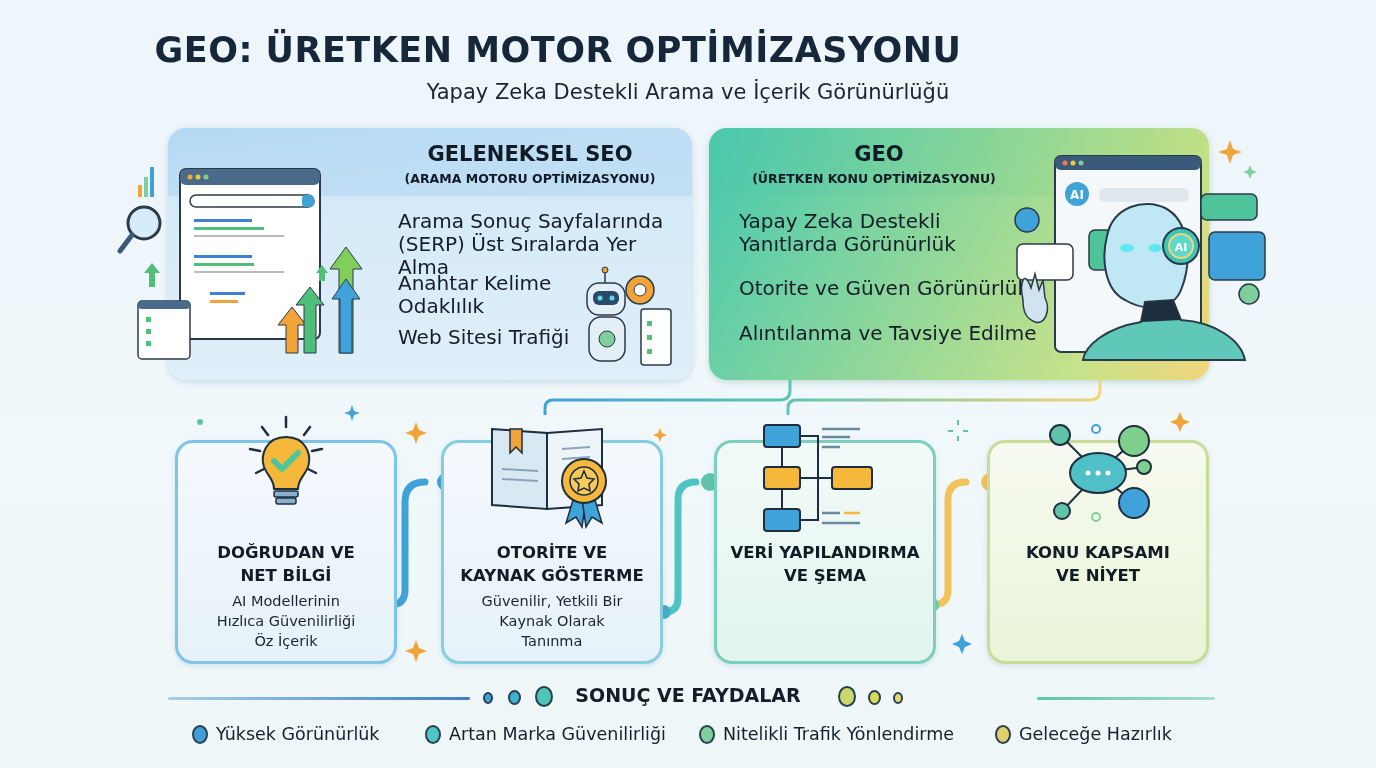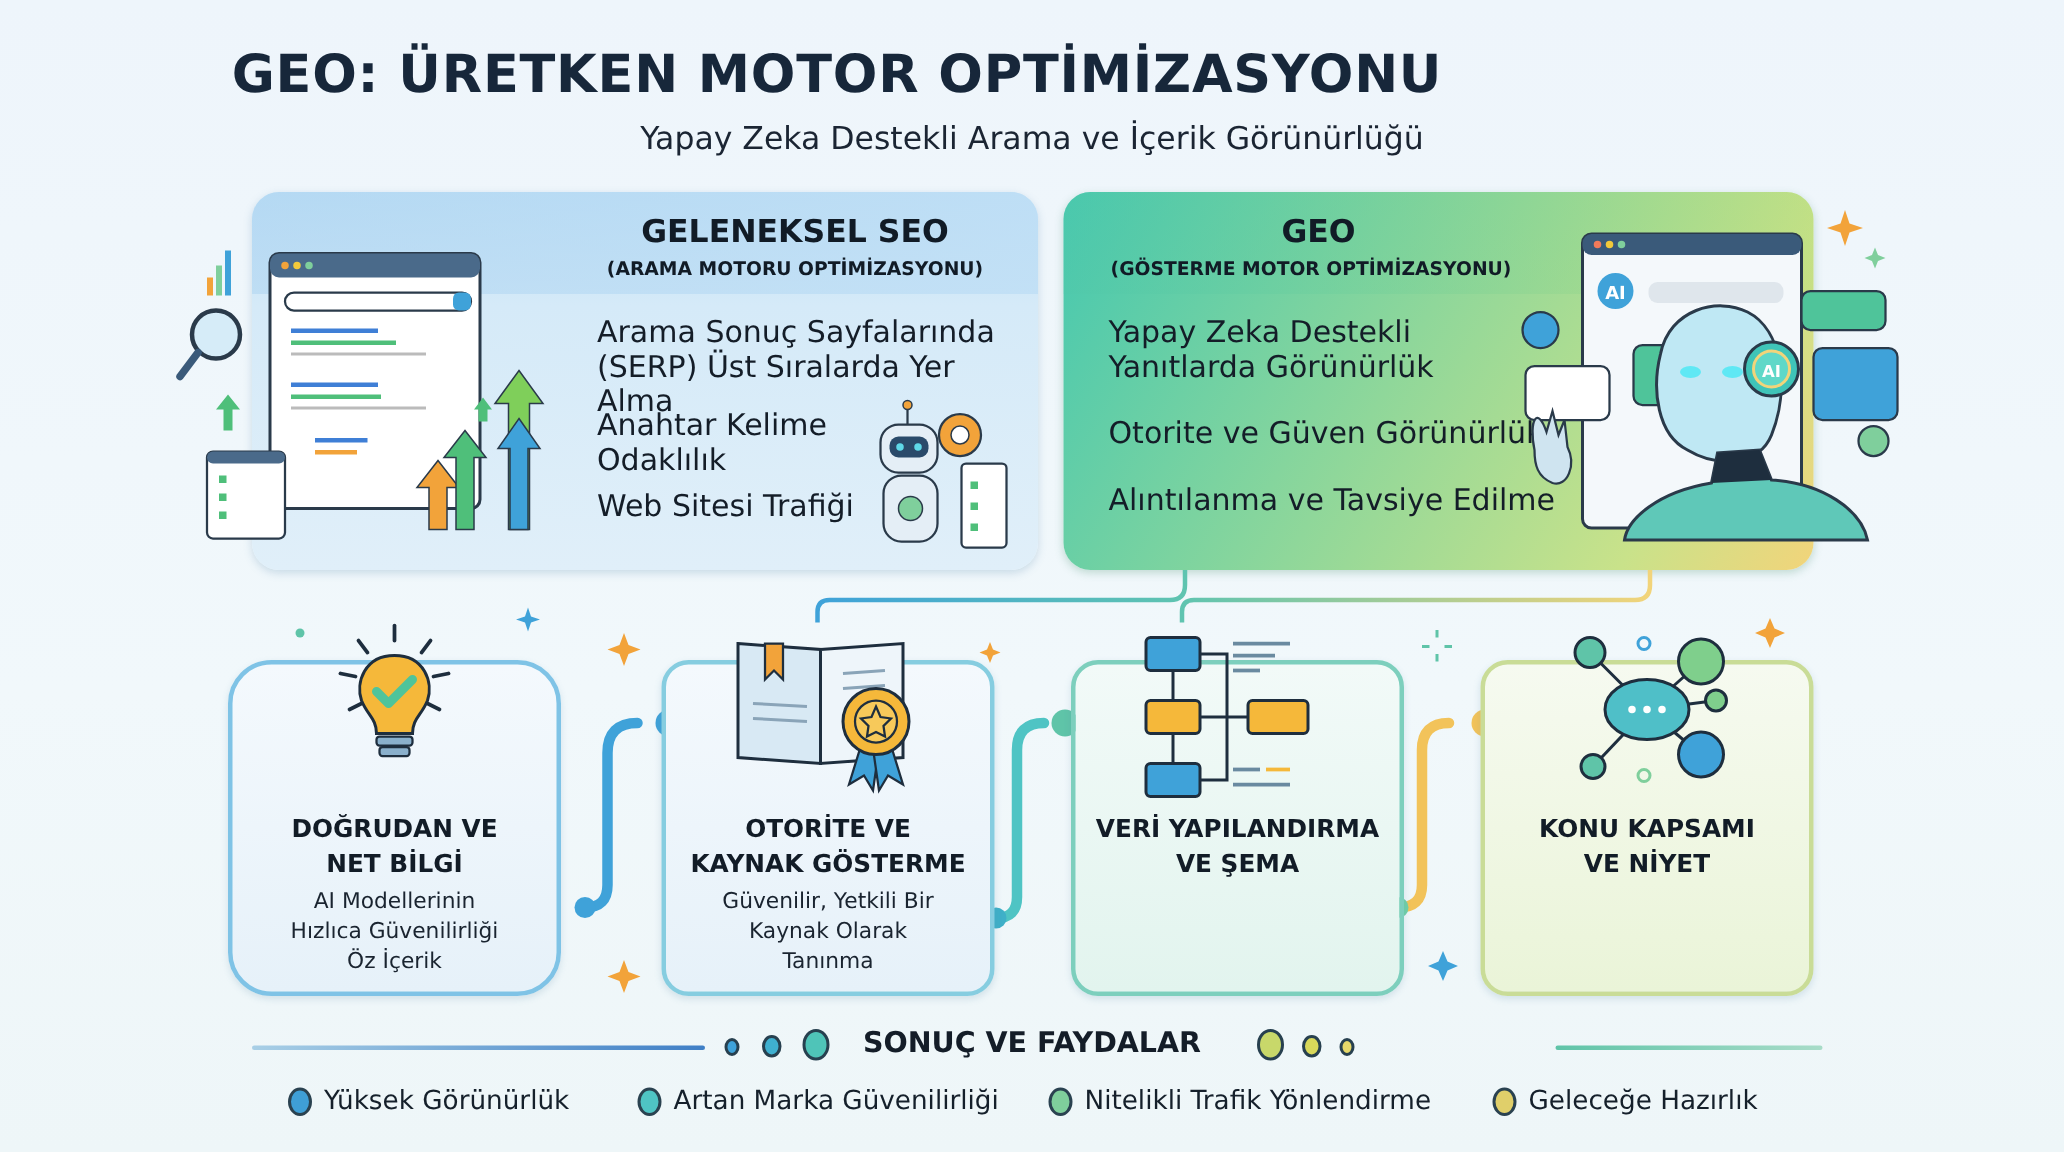--- a/index.html
+++ b/index.html
@@ -119,21 +119,21 @@
   <circle cx="42" cy="74" r="8" fill="#7fcf9c" stroke="#2a3a4a"></circle>
   <rect x="76" y="44" width="30" height="56" rx="3" fill="#fff" stroke="#2a3a4a" stroke-width="1.5"></rect>
   <rect x="82" y="56" width="5" height="5" fill="#4fbf7a"></rect>
     <rect x="82" y="70" width="5" height="5" fill="#4fbf7a"></rect>
     <rect x="82" y="84" width="5" height="5" fill="#4fbf7a"></rect>
 </svg>
 
 <div id="geo-panel" class="abs panel">
   <div class="hdr"></div>
   <div class="ph-title" style="left:20px;top:14px;width:300px">GEO</div>
-  <div class="ph-sub" style="left:10px;top:43px;width:310px">(GÖSTERME MOTOR OPTİMİZASYONU)</div>
+  <div class="ph-sub" style="left:10px;top:43px;width:310px">(ÜRETKEN KONU OPTİMİZASYONU)</div>
   <div class="pitem" style="left:30px;top:82px;white-space:pre-line">Yapay Zeka Destekli
 Yanıtlarda Görünürlük</div>
   <div class="pitem" style="left:30px;top:149px">Otorite ve Güven Görünürlük</div>
   <div class="pitem" style="left:30px;top:194px">Alıntılanma ve Tavsiye Edilme</div>
 </div>
 
 <svg class="abs" style="left:1005px;top:150px;width:260px;height:215px">
   <rect x="50" y="6" width="146" height="196" rx="6" fill="#f4f8fb" stroke="#2a3a4a" stroke-width="2"></rect>
   <rect x="50" y="6" width="146" height="14" rx="6" fill="#3a5a7a"></rect>
   <circle cx="60" cy="13" r="2.5" fill="#f27a5a"></circle>
@@ -181,21 +181,21 @@
   <circle cx="390" cy="605" r="7" fill="#3fa2d9"></circle>
     <circle cx="446" cy="482" r="9" fill="#3fa2d9"></circle>
   <path d="M664 612 Q678 612 678 598 L678 500 Q678 482 696 482" fill="none" stroke="#4fc4c4" stroke-width="7" stroke-linecap="round"></path>
   <circle cx="664" cy="612" r="7" fill="#3fb0c8"></circle>
     <circle cx="710" cy="482" r="9" fill="#5fc4a8"></circle>
   <path d="M932 605 Q948 605 948 590 L948 500 Q948 482 966 482" fill="none" stroke="#f2c35a" stroke-width="7" stroke-linecap="round"></path>
   <circle cx="932" cy="605" r="7" fill="#6fcfa8"></circle>
     <circle cx="990" cy="482" r="9" fill="#f2c35a"></circle>
 </svg>
 
-<div class="card" style="left: 152px; border-color: rgb(127, 195, 230); border-radius: 29px;">
+<div class="card" style="left: 175px; border-color: rgb(127, 195, 230);">
   <svg class="cicon" width="100" height="112" style="top:-28px">
     <g stroke="#1e2e3e" stroke-width="2.5" stroke-linecap="round">
         <line x1="50" y1="2" x2="50" y2="12"></line>
         <line x1="26" y1="12" x2="32" y2="20"></line>
         <line x1="74" y1="12" x2="68" y2="20"></line>
         <line x1="14" y1="34" x2="24" y2="36"></line>
         <line x1="86" y1="34" x2="76" y2="36"></line>
         <line x1="20" y1="58" x2="28" y2="54"></line>
         <line x1="80" y1="58" x2="72" y2="54"></line>
       </g>

